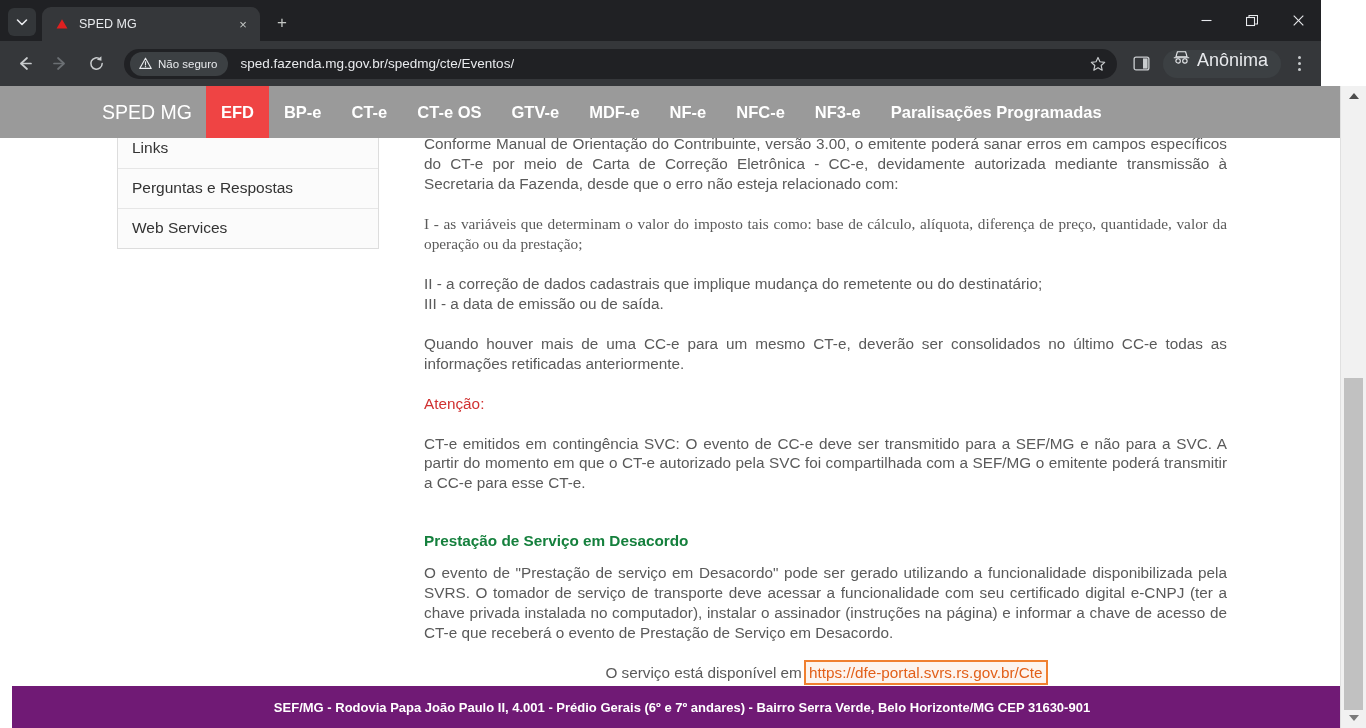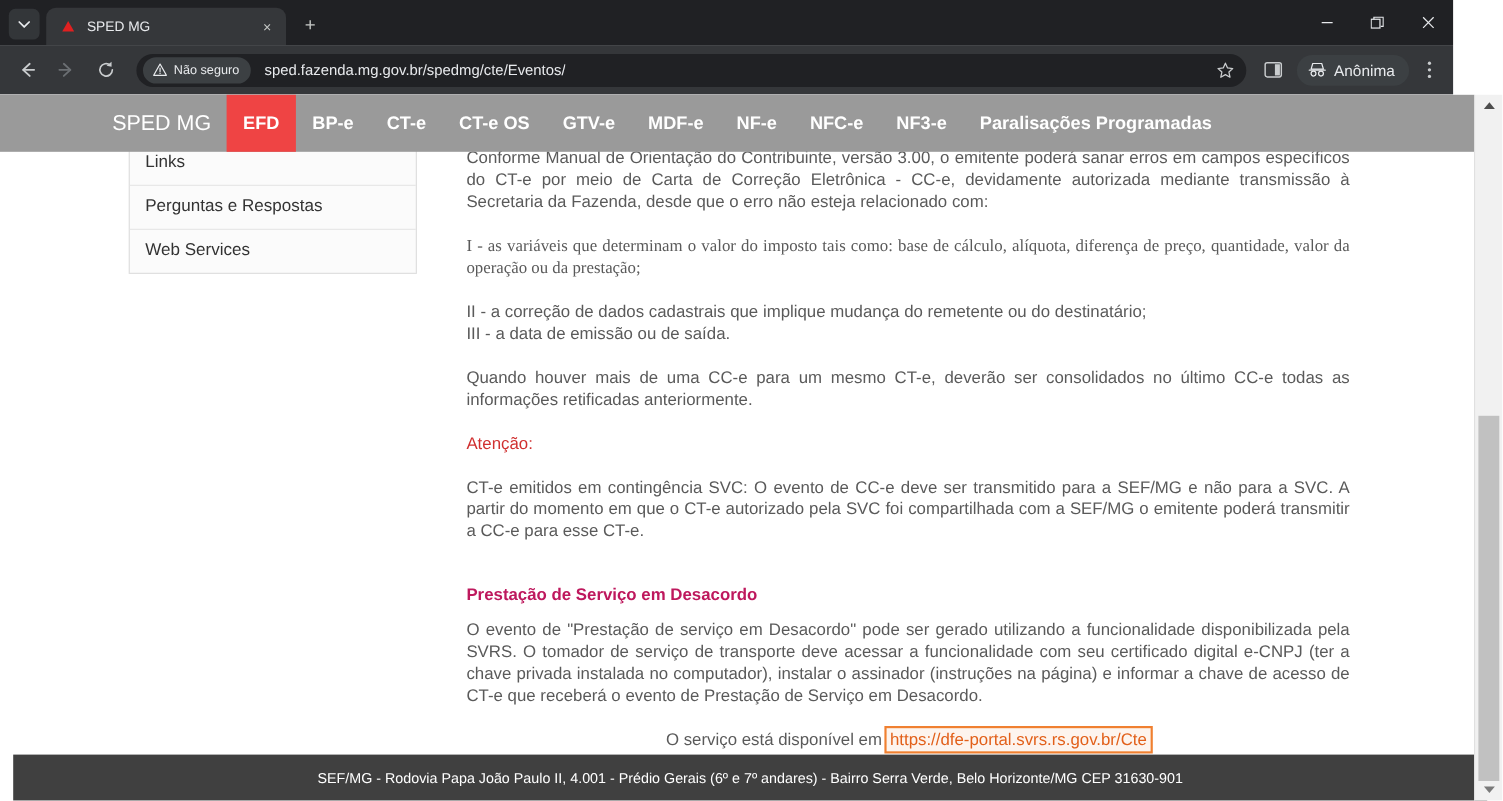--- a/index.html
+++ b/index.html
@@ -94,24 +94,24 @@
     position: absolute; right: 6px; width: 26px; height: 26px;
     display: flex; align-items: center; justify-content: center;
     color: #c9ccce; cursor: pointer;
   }
   .tb-icon {
     width: 30px; height: 30px;
     display: flex; align-items: center; justify-content: center;
     color: #c9ccce; cursor: pointer; margin-left: 2px;
   }
   .incognito-chip {
-    display: flex; align-items: center; gap: 7px;
+    display: flex; align-items: flex-start; gap: 7px;
     background: #3c4043; border-radius: 15px;
     height: 28px; padding: 0 13px 0 10px;
-    color: #e8eaed; font-size: 14px; cursor: pointer;
+    color: #e8eaed; font-size: 18px; cursor: pointer;
     margin-left: 6px; white-space: nowrap;
   }
   .menu-dots {
     width: 28px; height: 30px; margin-left: 4px;
     display: flex; flex-direction: column; align-items: center;
     justify-content: center; gap: 3px; cursor: pointer;
   }
   .menu-dots i { width: 3px; height: 3px; border-radius: 50%; background: #c9ccce; display: block; }
 
   
@@ -165,38 +165,38 @@
     width: 803px;
     color: #5a5a5a;
     font-size: 15.3px;
     line-height: 1.305;
     text-align: justify;
   }
   .article p { margin-bottom: 20px; }
   .article p.tight { margin-bottom: 20px; font-family: Liberation Serif, serif; }
   .article .attention { color: #d03030; }
   .article h3 {
-    font-size: 15.3px; font-weight: bold; color: #be185d;
+    font-size: 15.3px; font-weight: bold; color: #15803d;
     margin: 38px 0 12px 0; text-align: left;
   }
   .article .last-para { margin-bottom: 16px; text-align: center; }
   .sitelink {
     color: #e2601a; text-decoration: none;
     outline: 2px solid #f08030;
     padding: 2px 3px;
     background: #fdf4ee;
   }
 
   
   .footer {
     position: absolute; left: 0; bottom: 0;
     width: 1340px; height: 42px;
-    background: #404040;
-    display: flex; align-items: center; justify-content: center;
-    color: #ffffff; font-size: 13px; font-weight: normal;
+    background: #701a75;
+    display: flex; align-items: center; justify-content: center;
+    color: #ffffff; font-size: 13px; font-weight: bold;
     text-align: center;
   }
 
   
   .scrollbar {
     position: absolute; right: 0; top: 0;
     width: 26px; height: 642px;
     background: #f1f1f1; border-left: 1px solid #e0e0e0;
     z-index: 40;
   }

